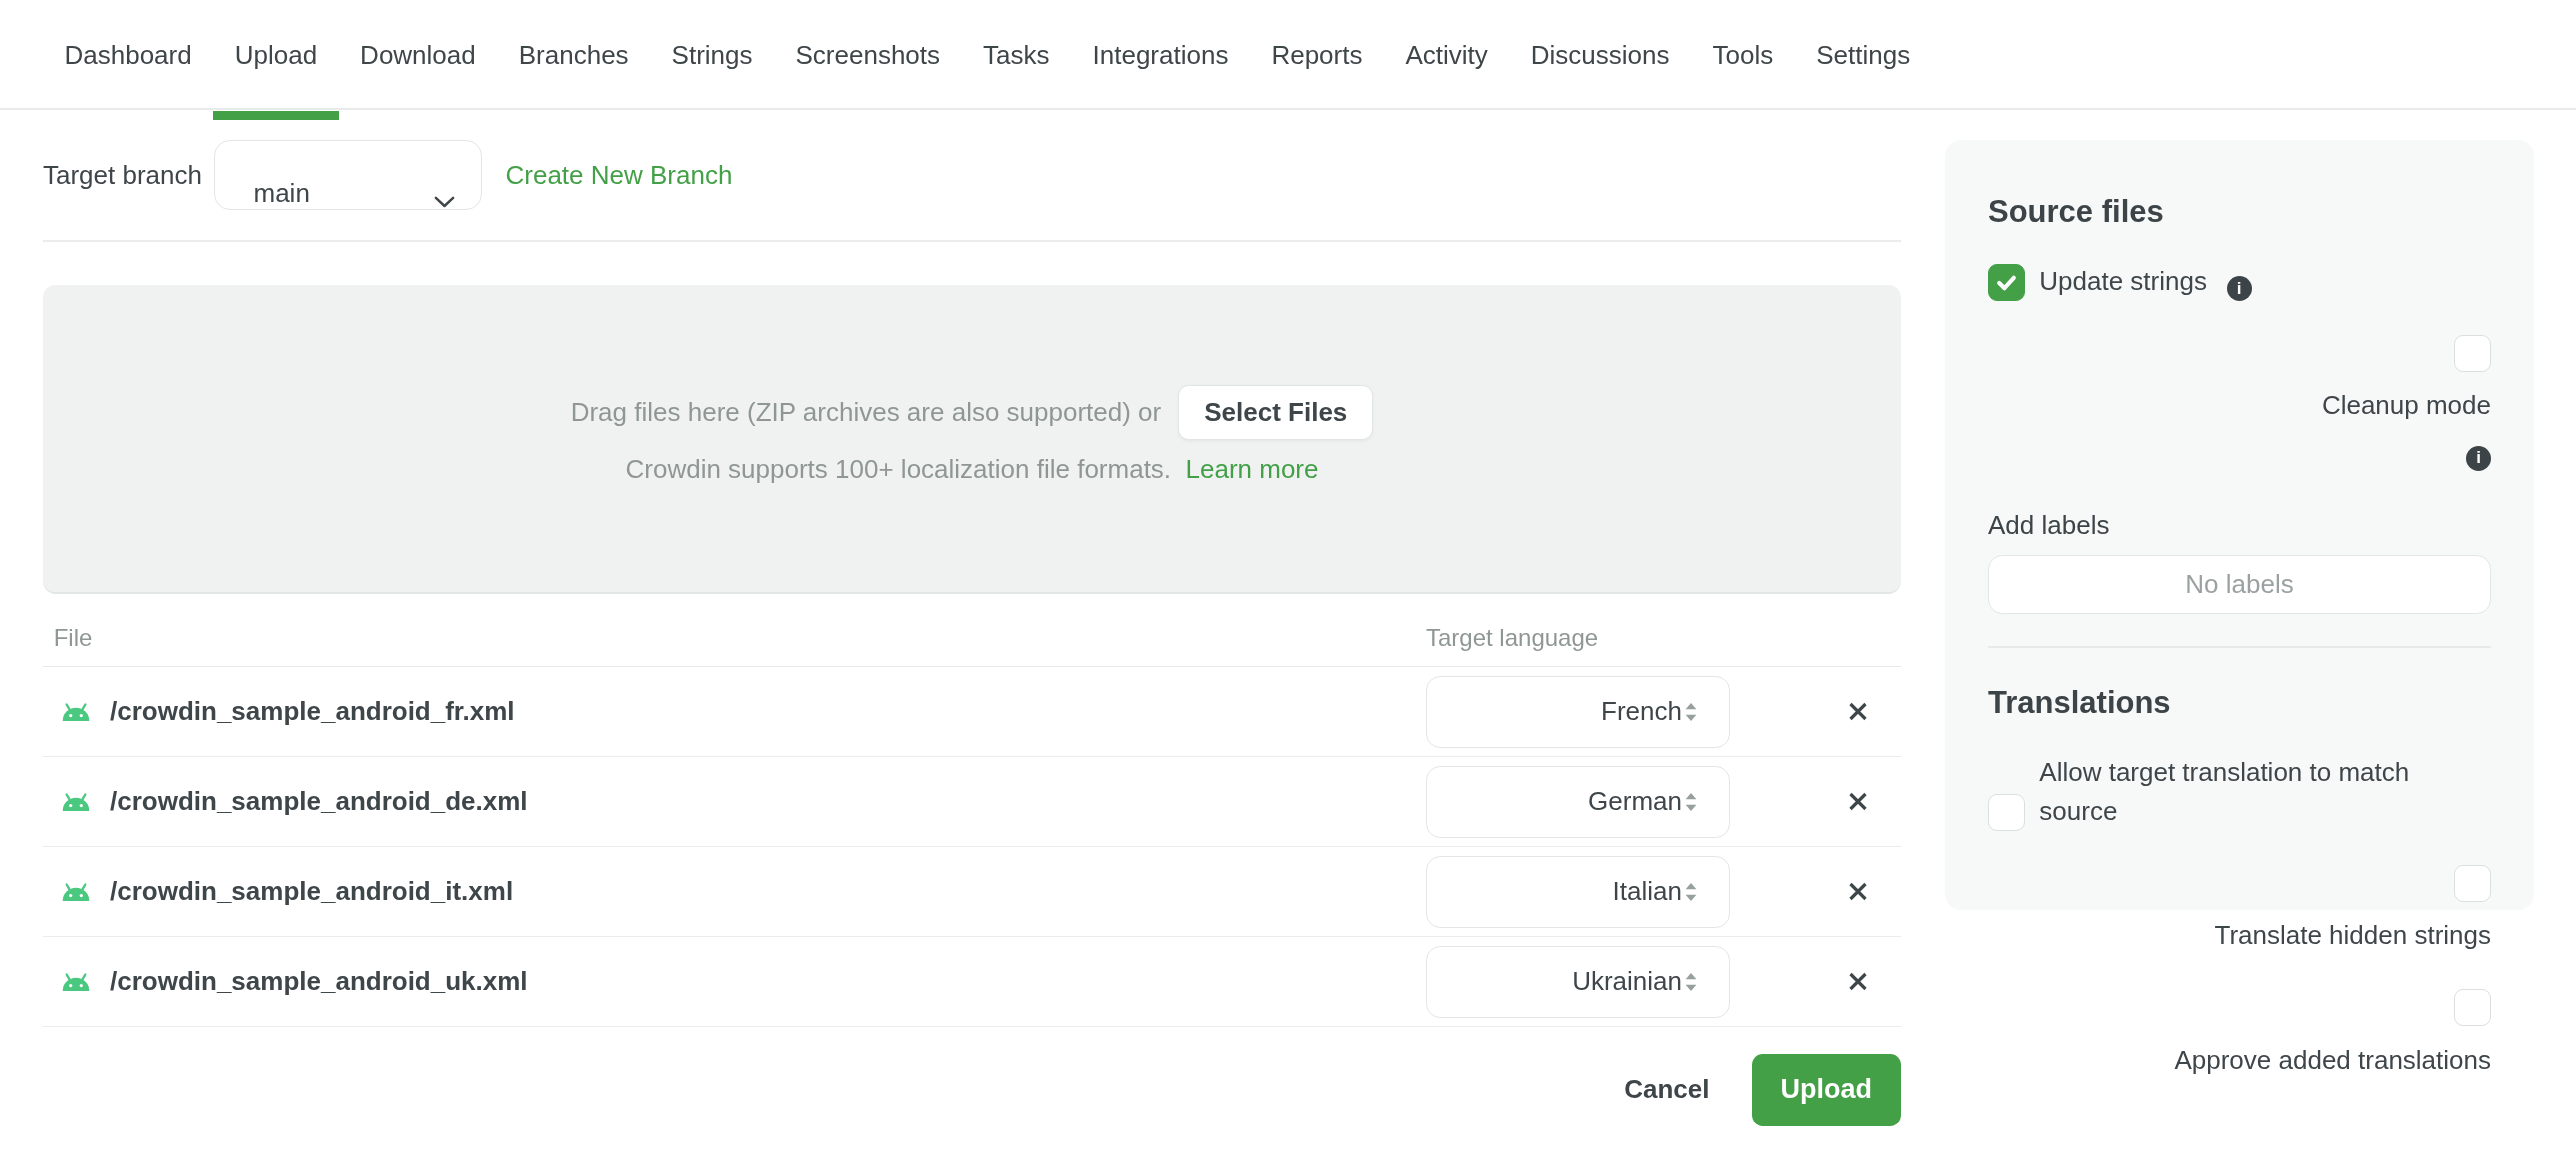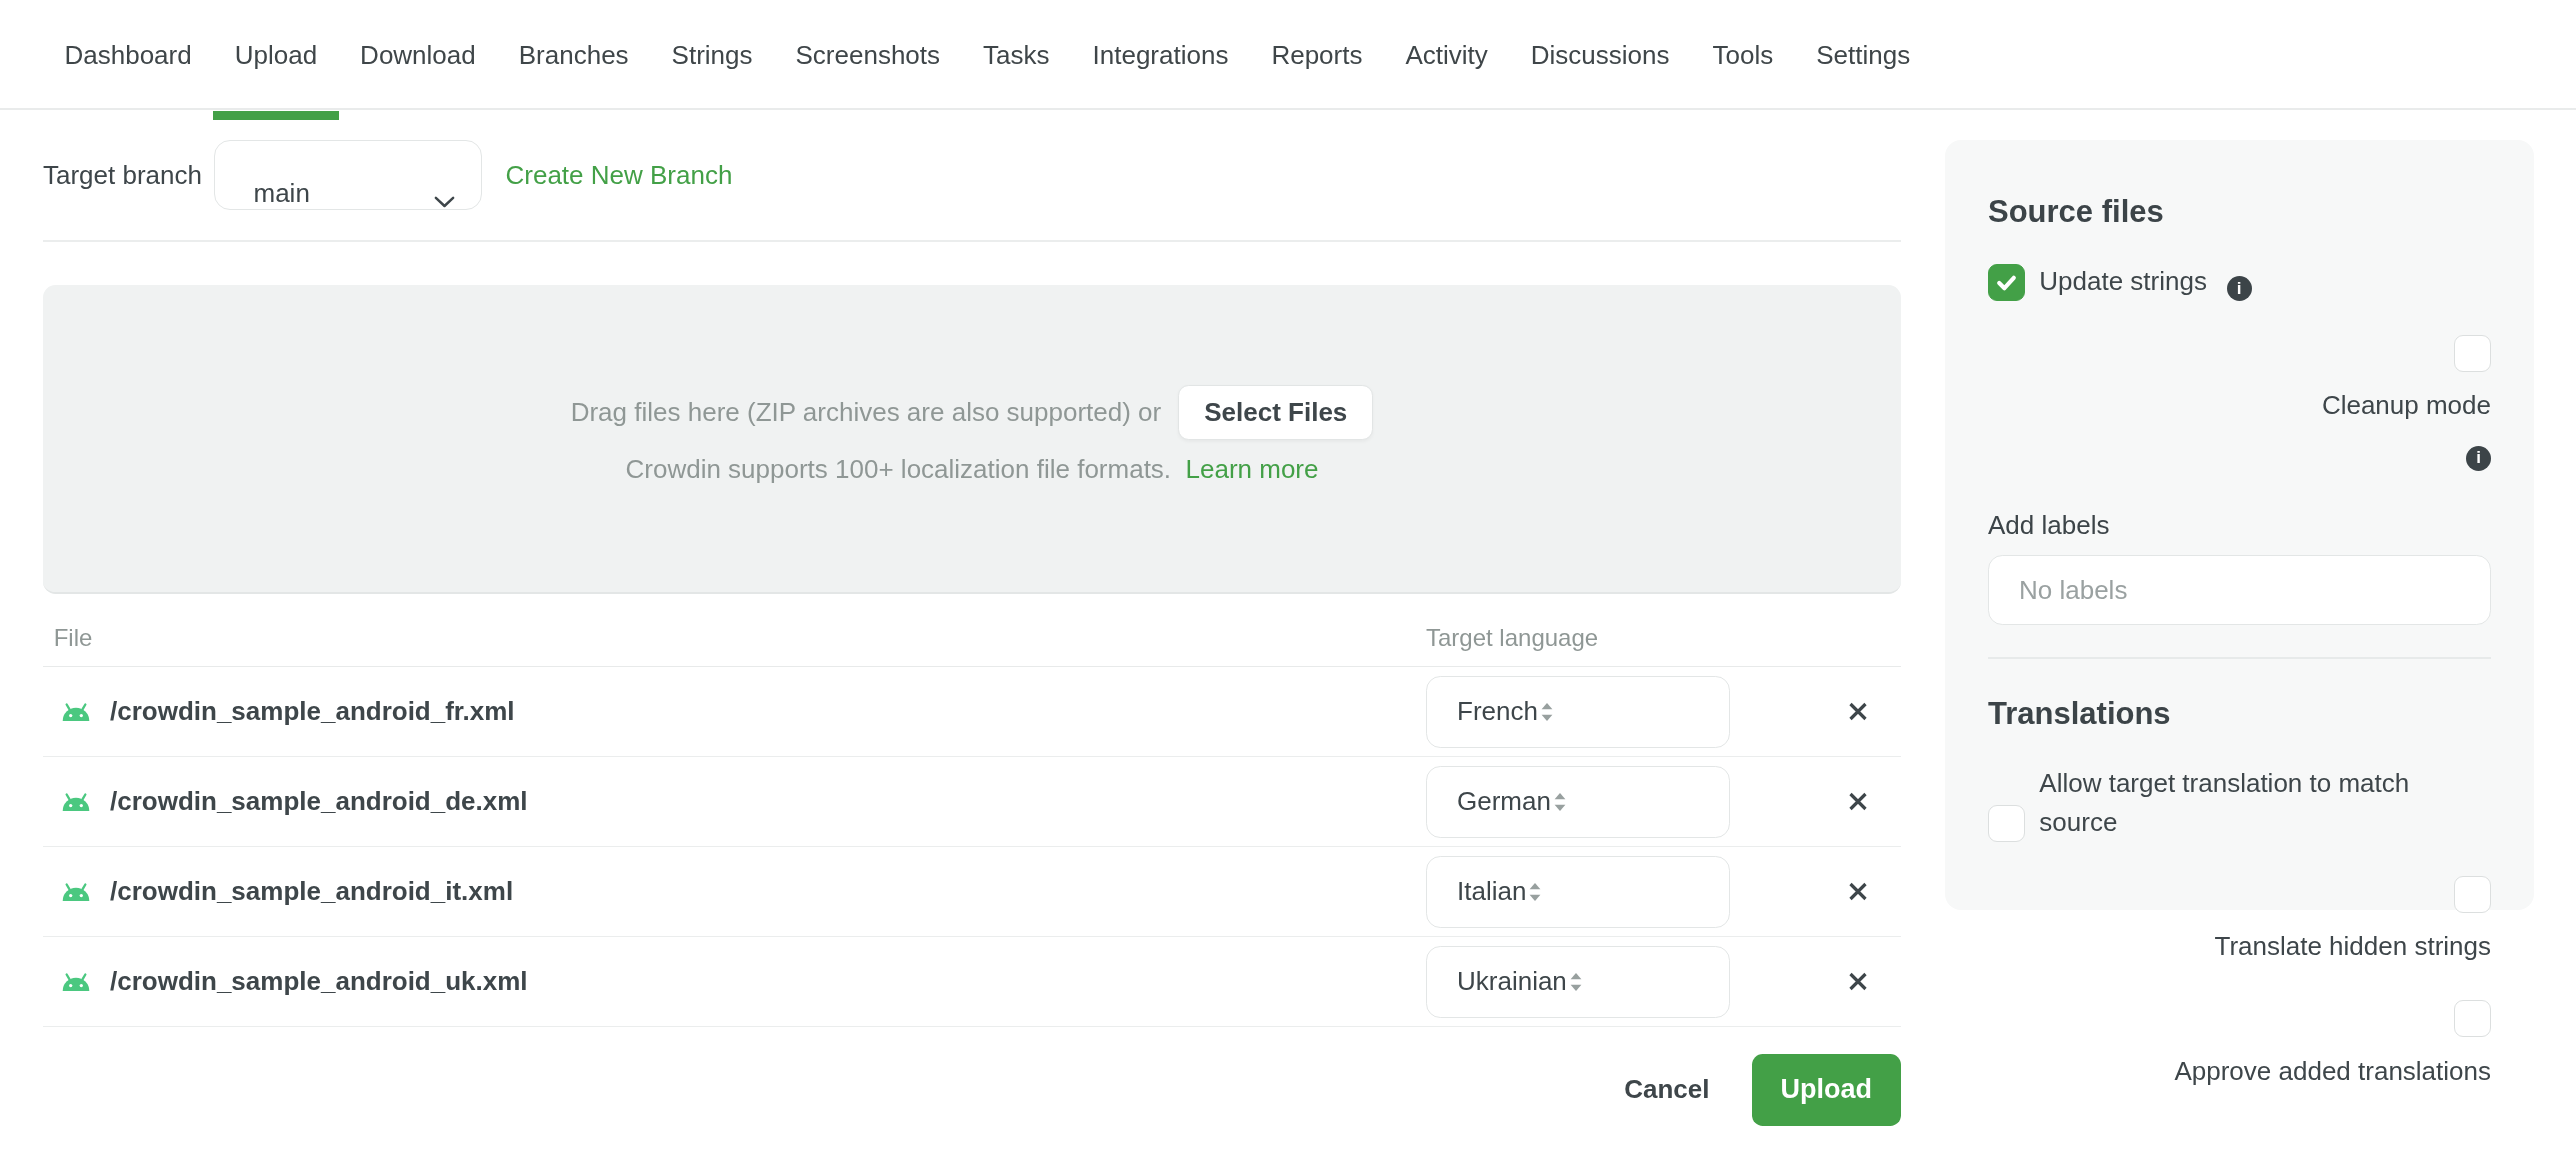--- a/index.html
+++ b/index.html
@@ -69,21 +69,21 @@
     font-size:24px;color:var(--muted);}
   .th-file{position:absolute;left:10.7px;bottom:14.3px;}
   .th-lang{position:absolute;left:1383px;bottom:14.3px;}
   .trow{position:relative;height:90px;border-bottom:1.8px solid var(--divider);
     display:flex;align-items:center;}
   .file-cell{display:flex;align-items:center;gap:18px;margin-left:17px;}
   .fname{font-size:26px;font-weight:700;color:var(--dark);}
   .lang-select{
     position:absolute;left:1383px;top:9px;width:304px;height:72px;
     border:1.8px solid var(--border);border-radius:14.3px;background:#fff;
-    display:flex;align-items:center;justify-content:flex-start;
+    display:flex;align-items:center;justify-content:flex-end;
     padding:0 29px 0 30px;font-size:26px;color:var(--dark);cursor:pointer;
   }
   .remove-btn{
     position:absolute;right:19.7px;top:50%;transform:translateY(-50%);
     width:47px;height:47px;display:flex;align-items:center;justify-content:center;
     cursor:pointer;
   }
 
   
   .footer{
@@ -111,23 +111,23 @@
   }
   .checkbox.checked{background:var(--green);border-color:var(--green);}
   .opt-label{font-size:26px;color:var(--dark);line-height:39px;padding-top:0px;}
   .info-icon{
     width:25px;height:25px;border-radius:50%;background:#3c4448;color:#fff;
     font-size:17px;font-weight:700;display:flex;align-items:center;justify-content:center;
     margin:6.3px 0 0 5.4px;cursor:pointer;flex:none;
   }
   .add-labels{font-size:26px;color:#3c4448;margin-top:39px;}
   .labels-input{
-    margin-top:14.3px;width:100%;height:70px;border:1.8px solid var(--border);
+    margin-top:14.3px;width:100%;height:59px;border:1.8px solid var(--border);
     border-radius:14.3px;background:#fff;padding:8px 30px;font-size:26px;
-    color:var(--dark);font-family:"Liberation Sans", sans-serif;outline:none;
+    color:var(--dark);font-family:"Liberation Sans", sans-serif;outline:none;text-align:center;
   }
   .labels-input::placeholder{color:#9aa1a1;opacity:1;}
   .sb-divider{height:1.8px;background:#e7eaea;margin-top:32px;}
   .mt36{margin-top:32px;} .mt38{margin-top:34px;flex-direction:column;} .mt41{margin-top:37px;}
 </style>
 </head>
 <body>
 
 <nav class="nav">
     <div class="nav-item">Dashboard</div>

